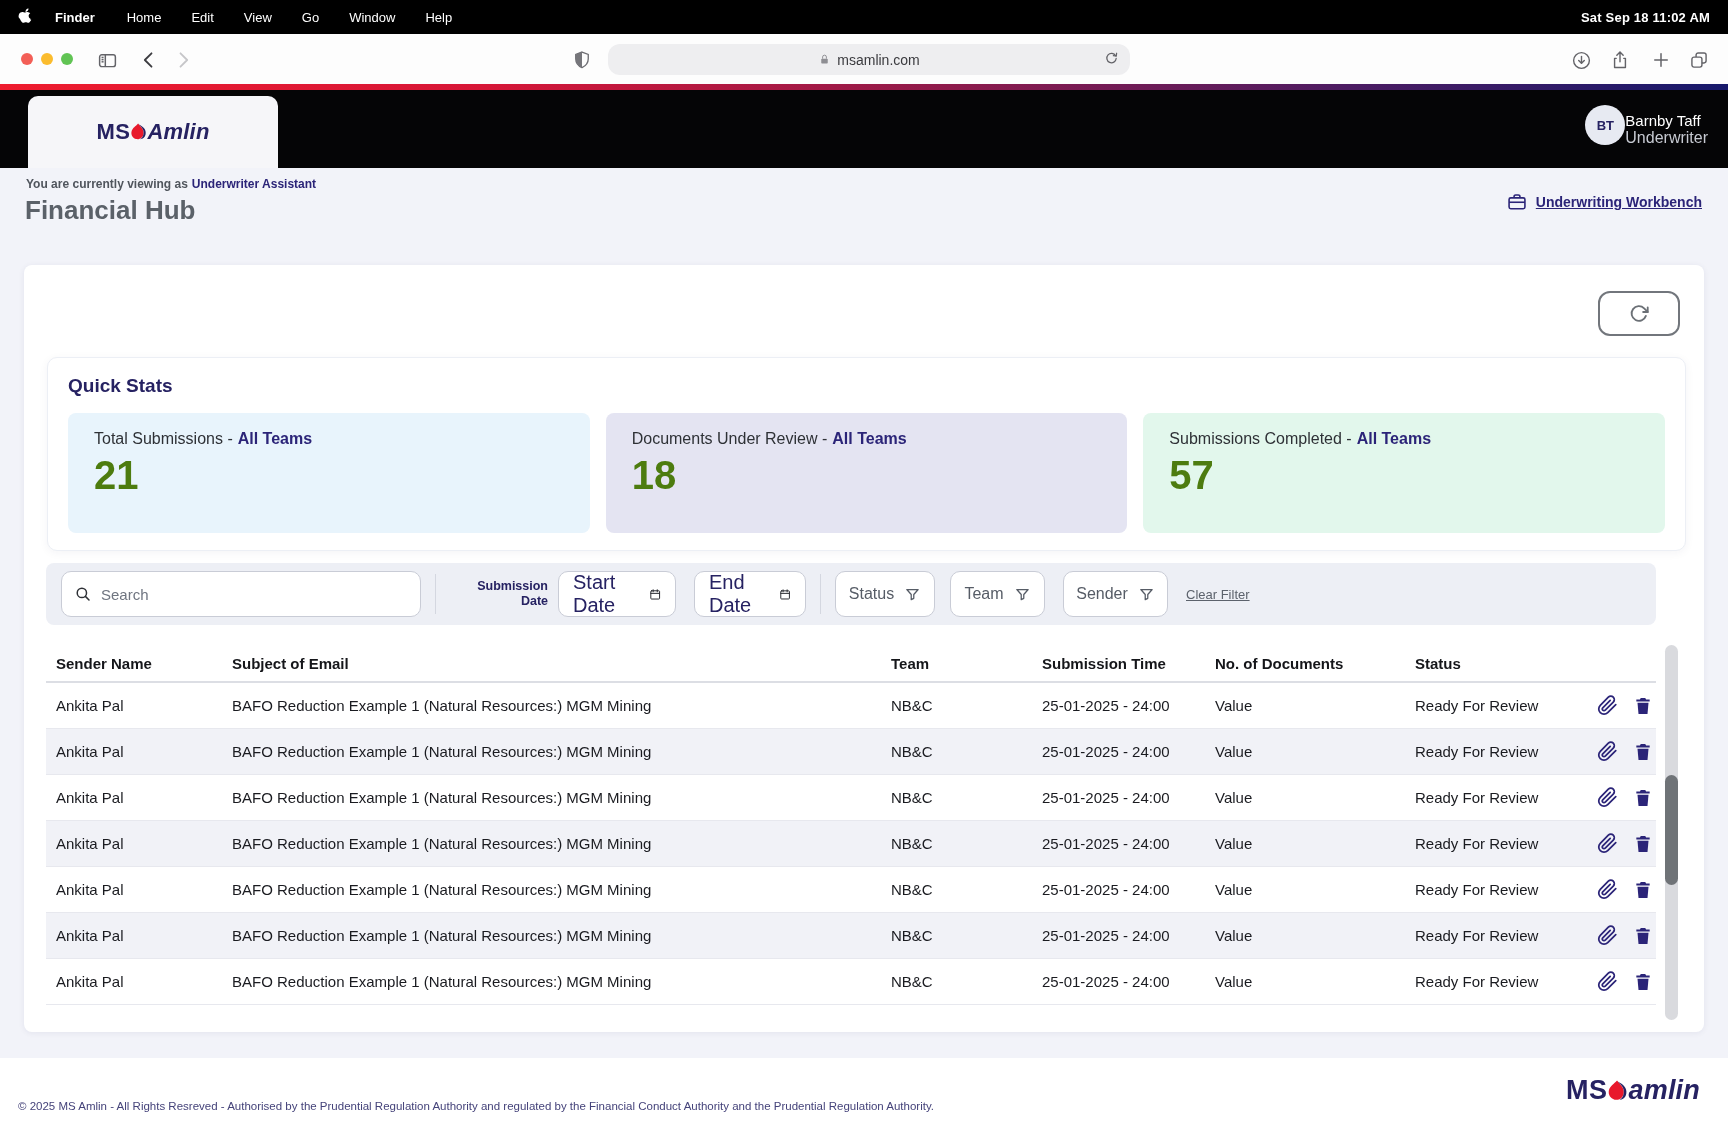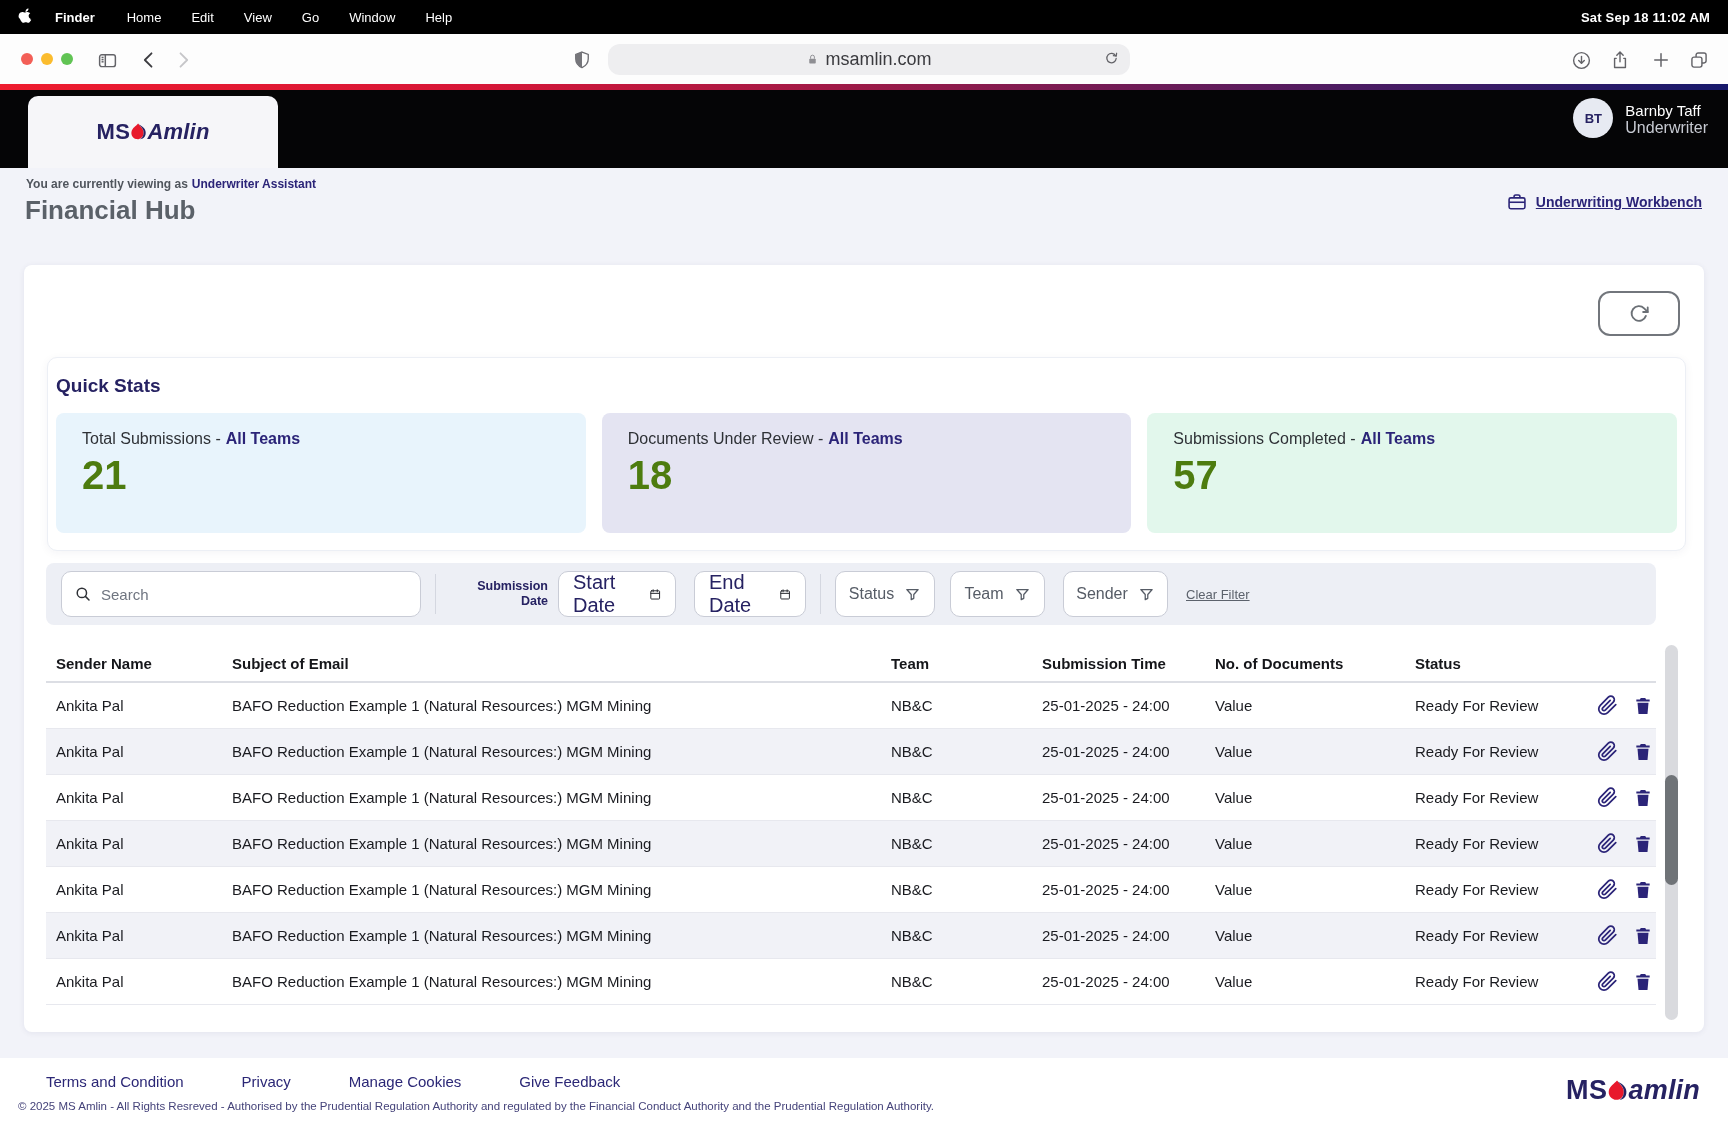--- a/index.html
+++ b/index.html
@@ -12,51 +12,51 @@
   .menubar .app-name { font-weight:700; margin-right:32px; }
   .menubar .menu-item { margin-right:30px; }
   .menubar .clock { margin-left:auto; font-weight:600; letter-spacing:.2px; }
 
   
   .browser-bar { position:absolute; top:34px; left:0; right:0; height:50px; background:#fdfdfd; }
   .traffic { position:absolute; left:21px; top:19px; display:flex; gap:8px; }
   .traffic span { width:12px; height:12px; border-radius:50%; display:block; }
   .tl-red{ background:#f35f57; } .tl-yellow{ background:#fbbc2e; } .tl-green{ background:#61c454; }
   .tb-ic { position:absolute; top:15px; width:22px; height:22px; display:flex; align-items:center; justify-content:center; }
-  .url-field { position:absolute; left:608px; top:10px; width:522px; height:31px; background:#eeeef0; border-radius:12px; display:flex; align-items:center; justify-content:center; gap:6px; font-size:18px; color:#3a3a3e; }
+  .url-field { position:absolute; left:608px; top:10px; width:522px; height:31px; background:#eeeef0; border-radius:12px; display:flex; align-items:center; justify-content:center; gap:6px; font-size:14px; color:#3a3a3e; }
   .url-reload { position:absolute; right:10px; top:6px; }
 
   
   .gradient-bar { position:absolute; top:84px; left:0; right:0; height:6px;
     background:linear-gradient(90deg,#ee1c2e 0%,#d61637 28%,#8d1a4b 55%,#4c1c62 78%,#17196b 100%); }
 
   
   .app-header { position:absolute; top:90px; left:0; right:0; height:78px; background:#050506; }
   .logo-tab { position:absolute; left:28px; top:6px; width:250px; height:72px; background:#f6f6f9; border-radius:10px 10px 0 0; display:flex; align-items:center; justify-content:center; }
   .brand { display:flex; align-items:center; }
   .brand .ms { font-weight:800; color:#262262; letter-spacing:.5px; }
   .brand .amlin { font-weight:800; font-style:italic; color:#262262; letter-spacing:.2px; }
   .logo-tab .ms, .logo-tab .amlin { font-size:22px; }
-  .user-chip { position:absolute; right:20px; top:8px; display:flex; align-items:center; gap:12px; }
+  .user-chip { position:absolute; right:20px; top:15px; display:flex; align-items:flex-end; }
   .avatar { width:40px; height:40px; border-radius:50%; background:#e7eaf2; color:#262262; font-size:13px; font-weight:700; display:flex; align-items:center; justify-content:center; }
   .user-name { color:#fff; font-size:15px; font-weight:500; line-height:19px; }
   .user-role { color:#c7cad2; font-size:16px; line-height:15px; }
 
   
   .viewing-as { position:absolute; top:177px; left:26px; font-size:12px; font-weight:700; color:#50555d; }
   .viewing-as .role { color:#2b2478; margin-left:4px; }
   .page-title { position:absolute; top:195px; left:25px; font-size:26px; font-weight:700; color:#5b6169; }
   .workbench-link { position:absolute; top:192px; right:26px; display:flex; align-items:center; gap:9px; color:#2b2478; font-size:14px; font-weight:700; cursor:pointer; }
   .workbench-link .lbl { text-decoration:underline; }
 
   
   .main-panel { position:absolute; left:24px; top:265px; width:1680px; height:767px; background:#fff; border-radius:8px; box-shadow:0 1px 6px rgba(30,30,80,.07); }
   .refresh-btn { position:absolute; top:26px; right:24px; width:82px; height:45px; background:#fff; border:2px solid #72767c; border-radius:12px; display:flex; align-items:center; justify-content:center; cursor:pointer; }
 
-  .quick-stats { position:absolute; top:92px; left:23px; width:1639px; height:194px; background:#fff; border:1px solid #eceff5; border-radius:10px; box-shadow:0 2px 10px rgba(30,30,80,.05); padding:17px 8px; }
+  .quick-stats { position:absolute; top:92px; left:23px; width:1639px; height:194px; background:#fff; border:1px solid #eceff5; border-radius:10px; box-shadow:0 2px 10px rgba(30,30,80,.05); padding:17px 20px; }
   .qs-title { font-size:19px; font-weight:700; color:#262262; }
   .stats-row { display:flex; gap:16px; margin-top:16px; }
   .stat-card { flex:1; height:120px; border-radius:8px; padding:17px 26px; }
   .stat-label { font-size:16px; color:#2e3136; }
   .stat-label .team { color:#2b2478; font-weight:700; margin-left:5px; }
   .stat-value { font-size:40px; font-weight:700; color:#4d7c0f; margin-top:5px; }
 
   
   .filter-bar { position:absolute; top:298px; left:22px; width:1610px; height:62px; background:#edeff5; border-radius:8px; display:flex; align-items:center; padding:0 15px; }
   .search-box { width:360px; height:46px; background:#fff; border:1px solid #c9ccd6; border-radius:10px; display:flex; align-items:center; padding:0 12px; gap:9px;justify-content:center; }
@@ -466,26 +466,20 @@
   </div>
 </div>
   </div>
 
   <div class="scrollbar">
     <div class="scroll-thumb"></div>
   </div>
 </div>
 
 <div class="footer">
-  <div class="footer-links">
-    <span class="f-link">Terms and Condition</span>
-    <span class="f-link">Privacy</span>
-    <span class="f-link">Manage Cookies</span>
-    <span class="f-link">Give Feedback</span>
-  </div>
   <div class="footer-copy">© 2025 MS Amlin - All Rights Resreved - Authorised by the Prudential Regulation Authority and regulated by the Financial Conduct Authority and the Prudential Regulation Authority.</div>
   <div class="footer-logo brand">
     <span class="ms">MS</span>
     <svg viewBox="0 0 22 24" width="21" height="24">
         <path d="M10.5 1C14 5.5 18.5 8.5 17.5 14.5c-.8 4.6-5 7.6-9.5 6.6C3.6 20.1 1 15.8 2 11.3 3 6.8 7.5 4.5 10.5 1z" fill="#e8192c"></path>
         <path d="M17.5 14.5c1-6-3.2-9-6-12.2 5.3 2.4 9.8 6.4 8.7 12.5-.7 3.7-3.3 6.2-6.9 6.5 2.3-1.6 3.7-4 4.2-6.8z" fill="#262262"></path>
       </svg>
     <span class="amlin">amlin</span>
   </div>
 </div>

